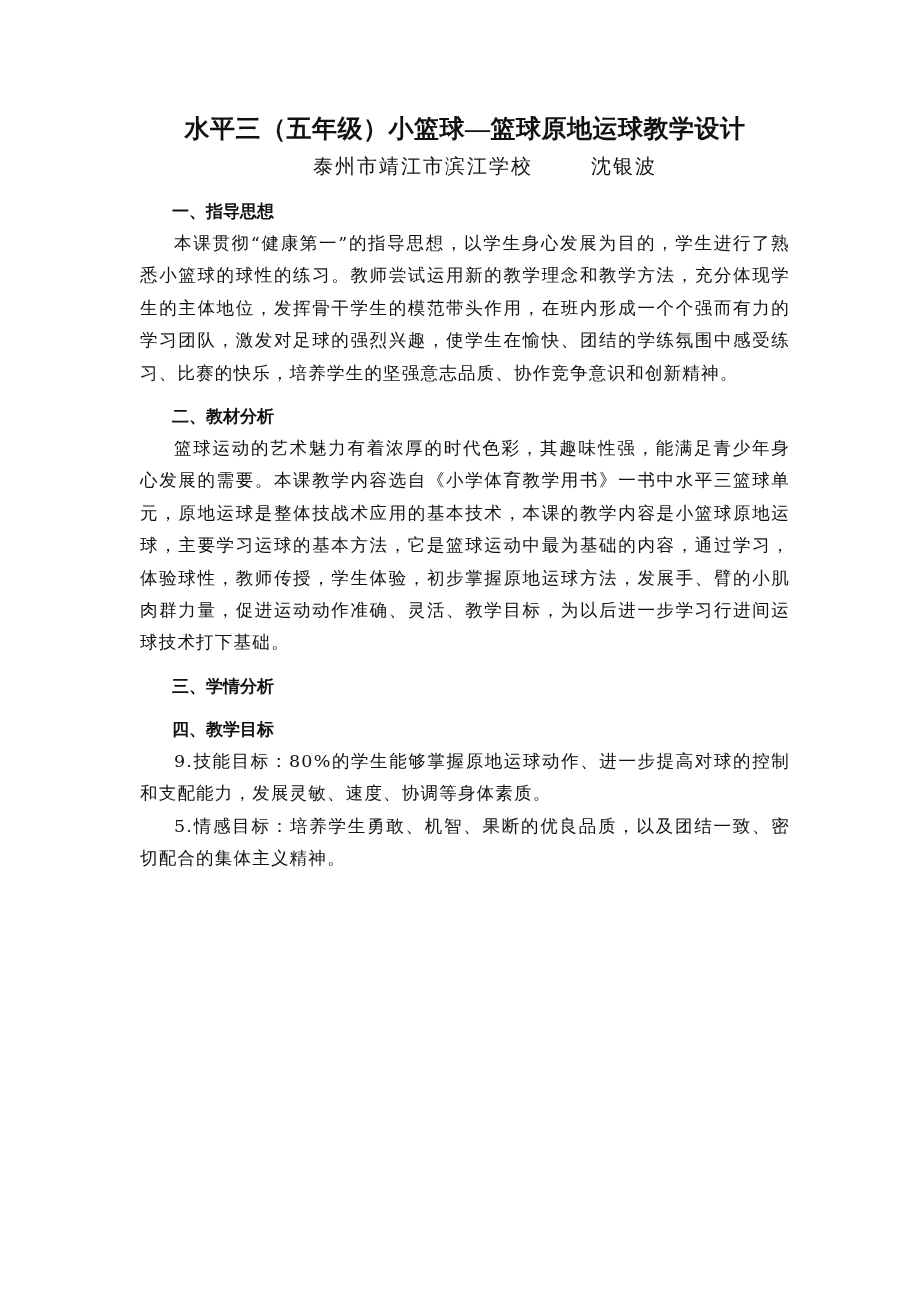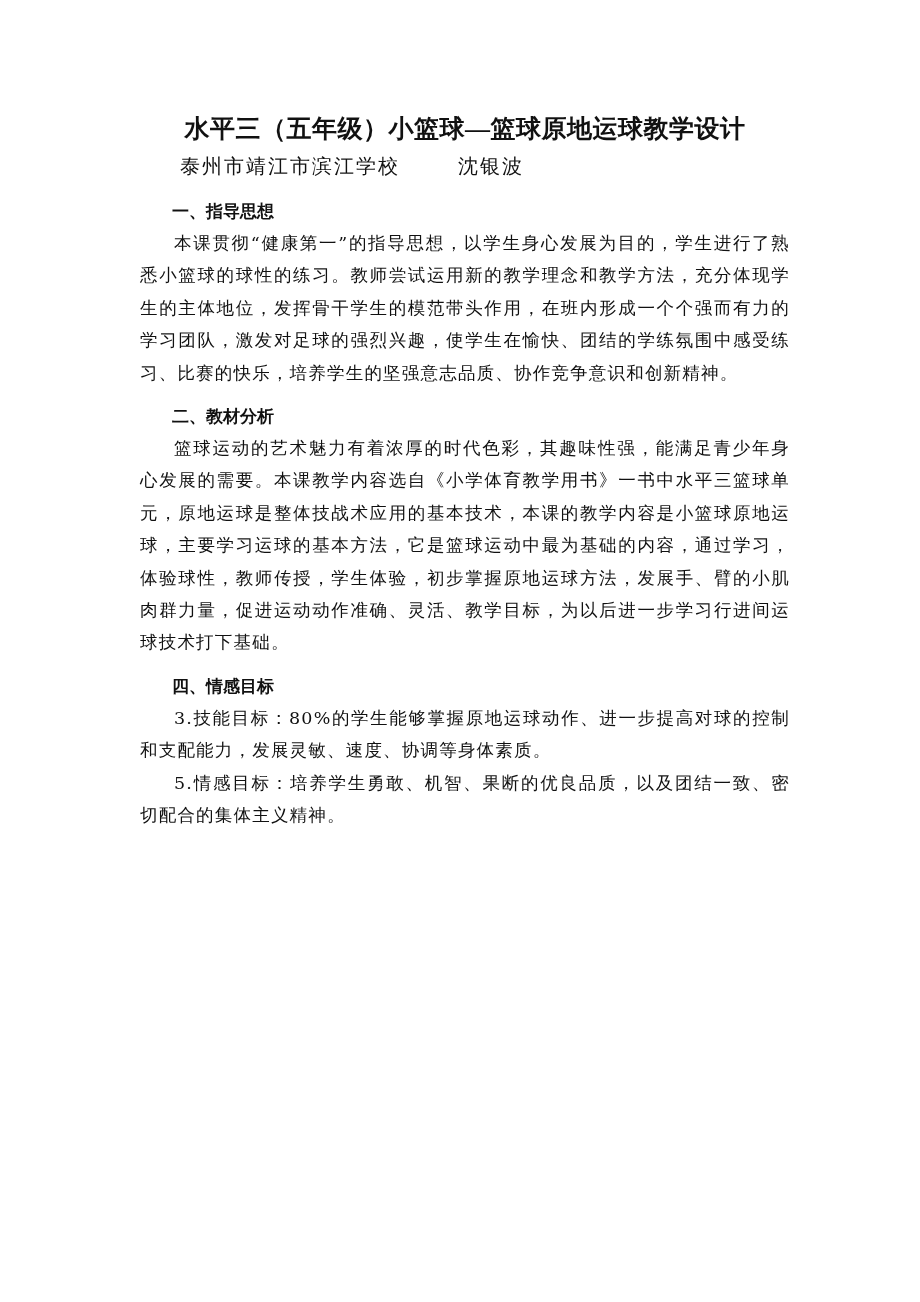--- a/index.html
+++ b/index.html
@@ -26,21 +26,21 @@
       font-family: Liberation Serif, serif;
       font-size: 25px;
       font-weight: bold;
       letter-spacing: 0.5px;
       margin: 0 0 0 0;
       height: 38px;
       line-height: 38px;
       white-space: nowrap;
     }
     .byline {
-      text-align: left;
+      text-align: center;
       font-size: 20px;
       height: 36px;
       line-height: 36px;
       padding-left: 40px;
       white-space: pre;
       letter-spacing: 2px;
     }
     .byline .gap { display: inline-block; width: 58px; }
     .section-heading {
       font-family: "DejaVu Sans", "Liberation Sans", sans-serif;
@@ -71,20 +71,21 @@
     <div class="section-heading">一、指导思想</div>
     <p class="para">本课贯彻“健康第一”的指导思想，以学生身心发展为目的，学生进行了熟悉小篮球的球性的练习。教师尝试运用新的教学理念和教学方法，充分体现学生的主体地位，发挥骨干学生的模范带头作用，在班内形成一个个强而有力的学习团队，激发对足球的强烈兴趣，使学生在愉快、团结的学练氛围中感受练习、比赛的快乐，培养学生的坚强意志品质、协作竞争意识和创新精神。</p>
   </div>
 
   <div>
     <div class="section-heading">二、教材分析</div>
     <p class="para">篮球运动的艺术魅力有着浓厚的时代色彩，其趣味性强，能满足青少年身心发展的需要。本课教学内容选自《小学体育教学用书》一书中水平三篮球单元，原地运球是整体技战术应用的基本技术，本课的教学内容是小篮球原地运球，主要学习运球的基本方法，它是篮球运动中最为基础的内容，通过学习，体验球性，教师传授，学生体验，初步掌握原地运球方法，发展手、臂的小肌肉群力量，促进运动动作准确、灵活、教学目标，为以后进一步学习行进间运球技术打下基础。</p>
   </div>
 
   <div>
+    <div class="section-heading">三、学情分析</div>
   </div>
 
   <div>
-    <div class="section-heading">四、情感目标</div>
-    <p class="para">3.技能目标：80%的学生能够掌握原地运球动作、进一步提高对球的控制和支配能力，发展灵敏、速度、协调等身体素质。</p>
+    <div class="section-heading">四、教学目标</div>
+    <p class="para">9.技能目标：80%的学生能够掌握原地运球动作、进一步提高对球的控制和支配能力，发展灵敏、速度、协调等身体素质。</p>
     <p class="para">5.情感目标：培养学生勇敢、机智、果断的优良品质，以及团结一致、密切配合的集体主义精神。</p>
   </div>
 </div>
 
 </body></html>

